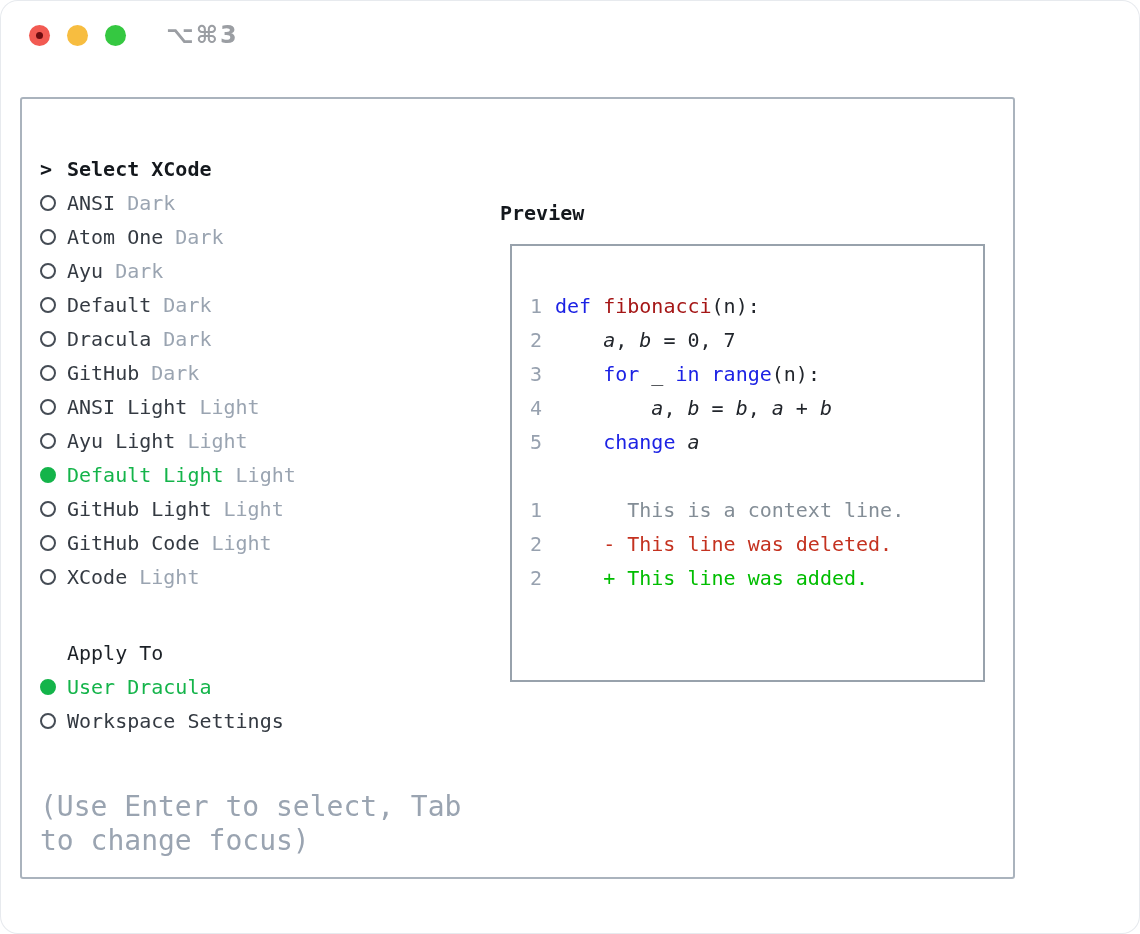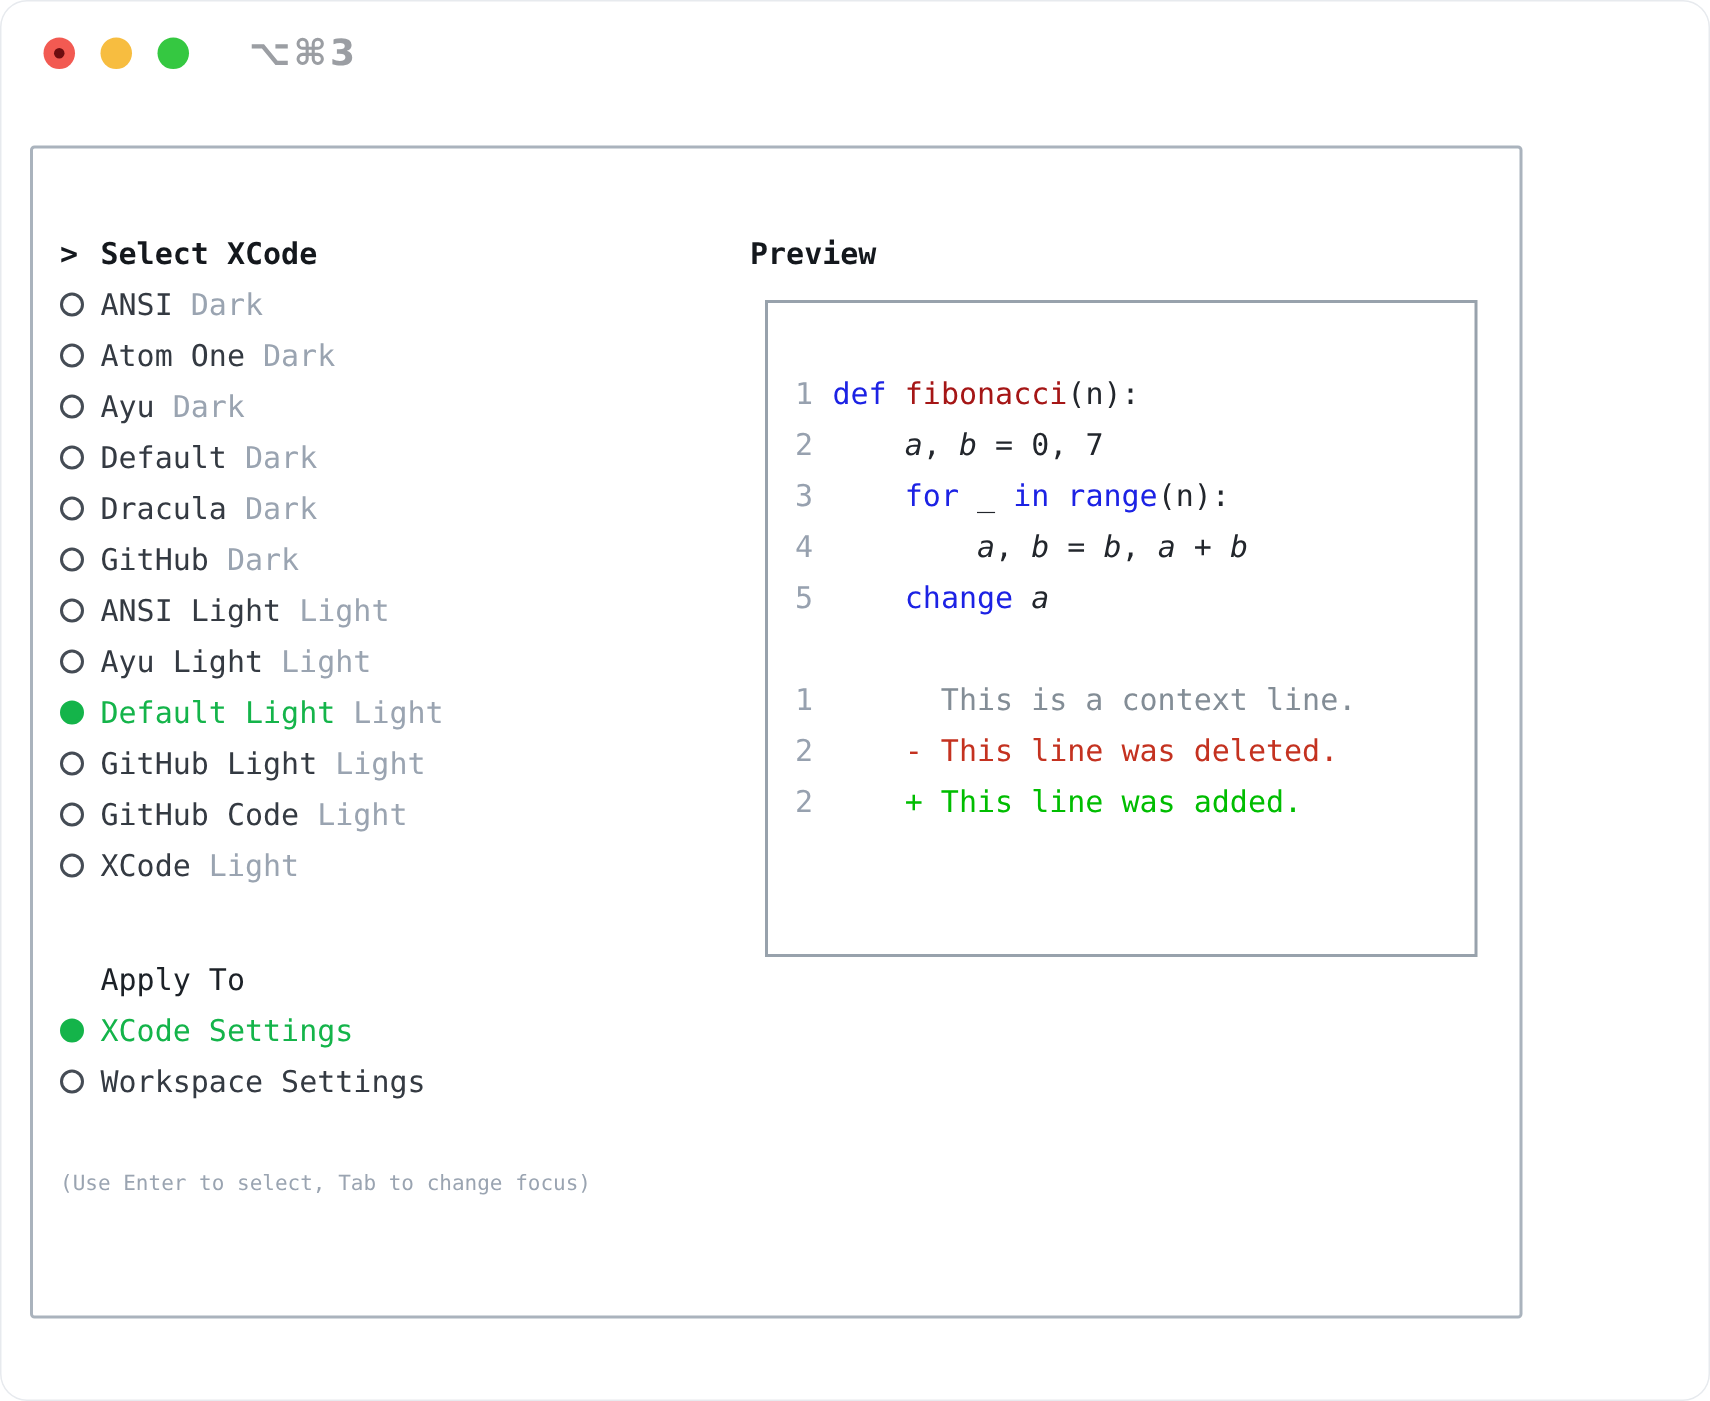--- a/index.html
+++ b/index.html
@@ -54,27 +54,27 @@
   .bullet{
     width:12px;height:12px;border-radius:50%;
     border:2px solid #454c55;box-sizing:content-box;background:transparent;
   }
   .bullet.selected{background:var(--accent-green);border-color:var(--accent-green);}
   .name{white-space:pre;}
   .name.sel{color:var(--accent-green);}
   .variant{color:var(--muted-gray);margin-left:12px;white-space:pre;}
   .apply-section{margin-top:42px;}
   .hint{
-    margin-top:34px;width:435px;
-    font-size:14px;line-height:34px;color:var(--muted-gray);
+    margin-top:52px;width:435px;
+    font-size:28px;line-height:34px;color:var(--muted-gray);
   }
   
   .preview-title{
     height:34px;display:flex;align-items:center;
-    font-size:20px;font-weight:bold;color:#14181d;
+    font-size:20px;font-weight:bold;color:#14181d;margin-top:44px;
   }
   .preview-box{
     margin-top:14px;margin-left:10px;
     width:475px;height:438px;box-sizing:border-box;
     border:2px solid var(--preview-border);
     background:#ffffff;
     padding:48px 0 16px 18px;overflow:hidden;
   }
   .pline{height:34px;white-space:pre;font-size:20px;color:var(--code-plain);}
   .ln{display:inline-block;width:25px;color:var(--line-number-gray);}
@@ -199,21 +199,21 @@
       <div class="apply-section">
         <div class="row">
           <span class="prefix"></span>
           <span class="header2-label">Apply To</span>
         </div>
         <div id="apply-list">
             <div class="row">
               <span class="prefix">
                 <span class="bullet selected"></span>
               </span>
-              <span class="name sel">XCode Settings</span>
+              <span class="name sel">User Dracula</span>
             </div>
             <div class="row">
               <span class="prefix">
                 <span class="bullet"></span>
               </span>
               <span class="name">Workspace Settings</span>
             </div>
           </div>
       </div>
 

